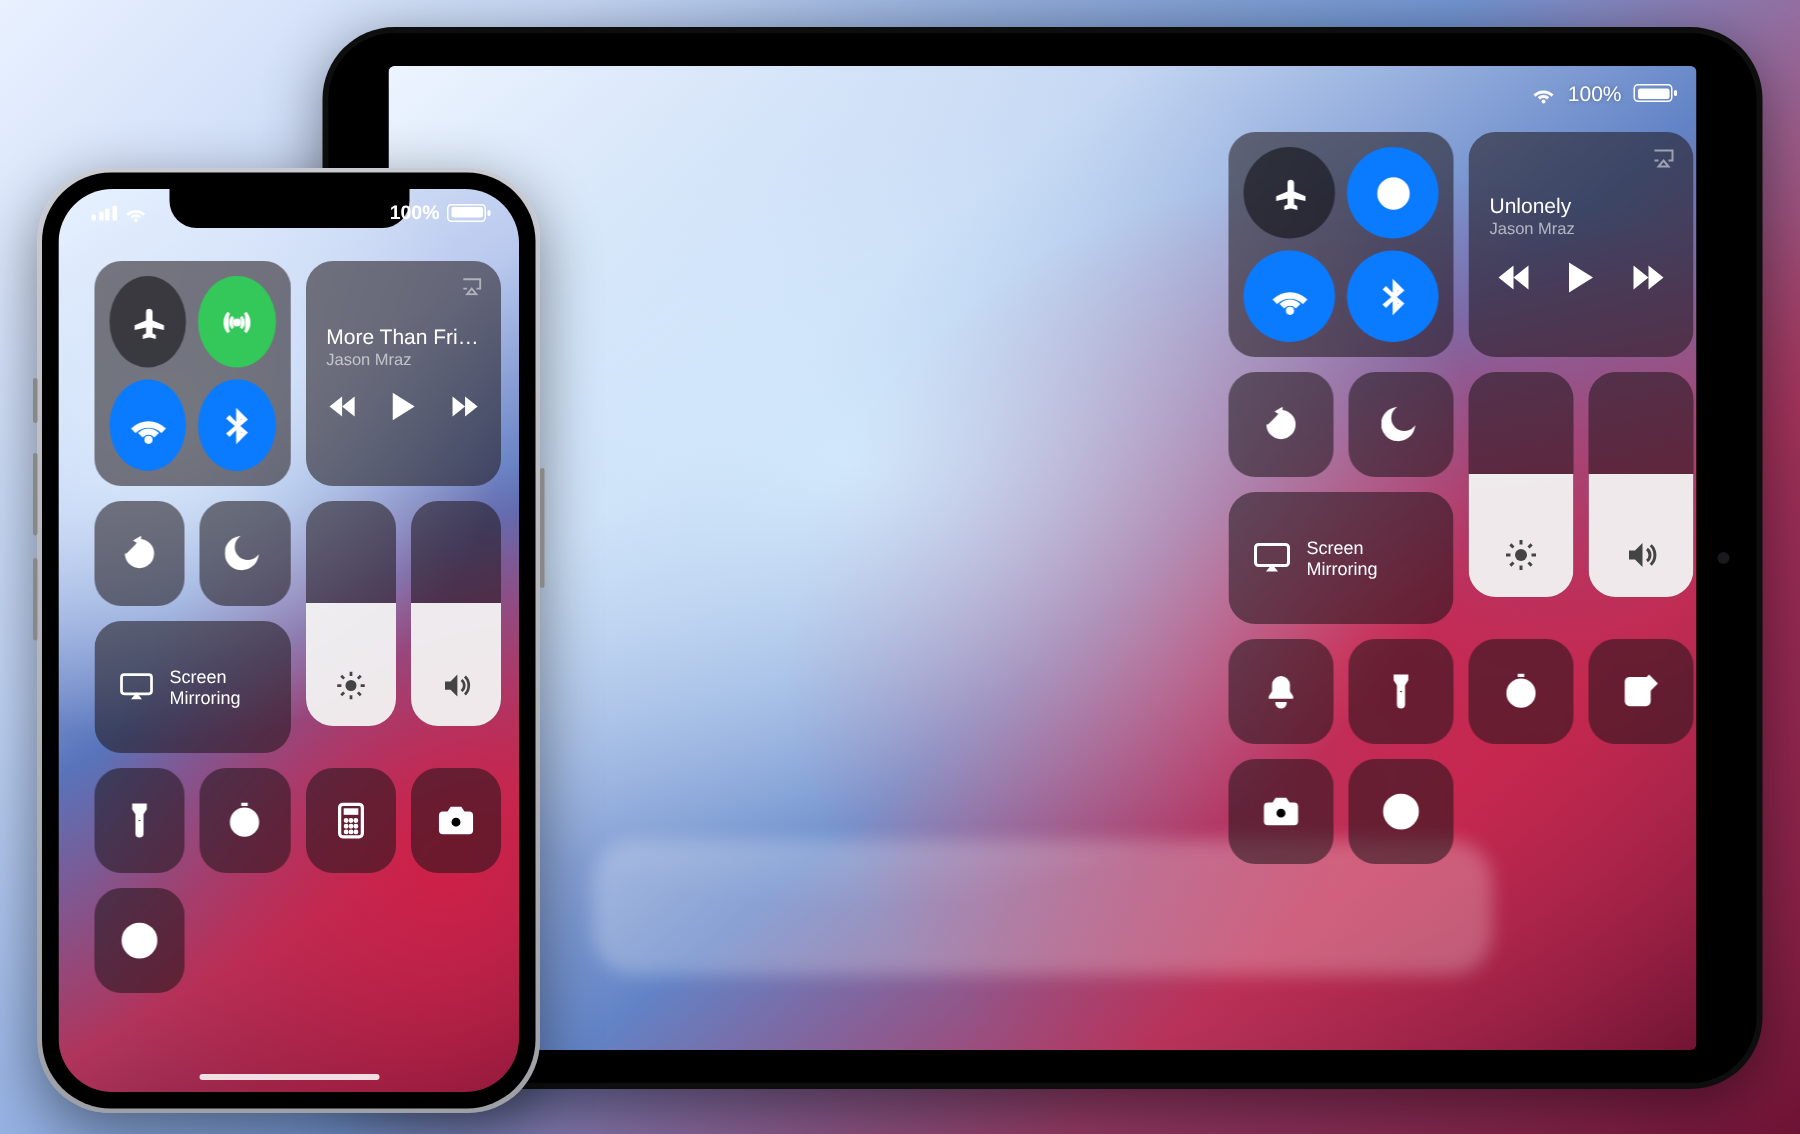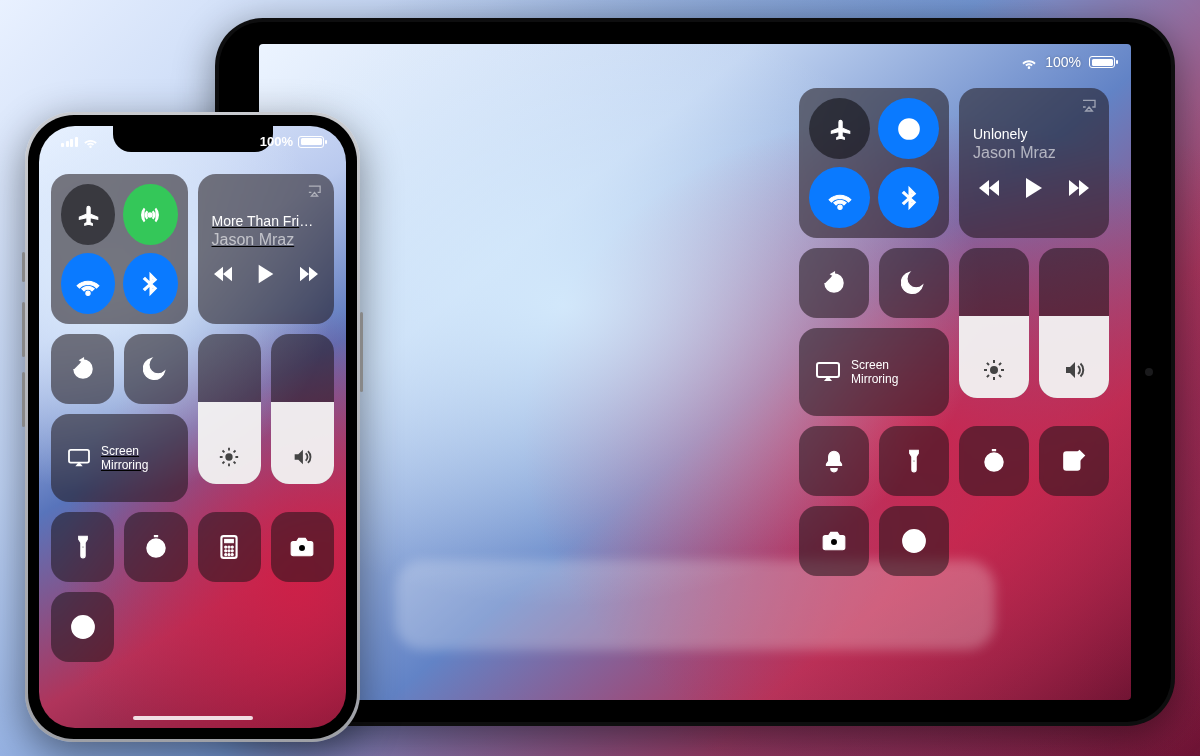--- a/index.html
+++ b/index.html
@@ -28,39 +28,39 @@
   .ipad-cam { position:absolute; right:22px; top:50%; transform:translateY(-50%); width:8px; height:8px; border-radius:50%; background:#1a1a1c; }
 
   .ipad-status { position:absolute; top:10px; right:16px; display:flex; align-items:center; gap:8px; color:#fff; font-size:14px; font-weight:500; text-shadow:0 0 3px rgba(0,0,0,.3);}
   .wifi-icon { width:16px; height:16px; }
   .battery { display:flex; align-items:center; }
   .battery-body { width:26px; height:12px; border:1.5px solid #fff; border-radius:3px; position:relative; }
   .battery-body::after { content:""; position:absolute; right:-4px; top:3px; width:2px; height:4px; background:#fff; border-radius:1px;}
   .battery-fill { position:absolute; inset:1.5px; background:#fff; border-radius:1.5px; }
 
   
-  .ipad-cc { position:absolute; top:44px; right:22px; width:310px; }
+  .ipad-cc { position:absolute; top:44px; right:2px; width:310px; }
   .cc-grid { display:grid; grid-template-columns:repeat(4,1fr); gap:10px; }
   .module { background:rgba(30,20,24,.55); backdrop-filter: blur(2px); border-radius:18px;
             display:flex; align-items:center; justify-content:center; position:relative; }
   .mod-2x2 { grid-column:span 2; grid-row:span 2; height:150px; }
   .mod-1 { height:70px; }
   .mod-2w { grid-column:span 2; height:88px; }
   .mod-1x2 { grid-row:span 2; height:150px; }
 
   .conn-grid { display:grid; grid-template-columns:1fr 1fr; grid-template-rows:1fr 1fr; gap:8px; padding:10px; width:100%; height:100%; }
   .circle-btn { border-radius:50%; display:flex; align-items:center; justify-content:center; }
   .c-dark { background:rgba(10,10,12,.55); }
   .c-green { background:#34c759; }
   .c-blue { background:#0a7aff; }
   .ic { width:26px; height:26px; stroke:#fff; fill:#fff; }
 
   .music { padding:12px 14px; flex-direction:column; align-items:flex-start; }
   .music .title { color:#fff; font-size:14px; font-weight:500; line-height:1.2; width:100%; white-space:nowrap; overflow:hidden; text-overflow:ellipsis;}
-  .music .artist { color:rgba(255,255,255,.6); font-size:16px; margin-top:2px; }
+  .music .artist { color:rgba(255,255,255,.6); font-size:11px; margin-top:2px; }
   .music-controls { margin-top:14px; display:flex; gap:22px; align-items:center; justify-content:center; width:100%;}
   .music .airplay-ic { position:absolute; top:10px; right:12px; opacity:.55; }
 
   .mirror { display:flex; flex-direction:row; gap:10px; padding:0 16px; align-items:center; justify-content:flex-start;}
   .mirror span.lbl { color:#fff; font-size:12px; line-height:1.2; }
 
   .slider { background:rgba(30,20,24,.55); border-radius:18px; position:relative; overflow:hidden; }
   .slider-fill { position:absolute; left:0; right:0; bottom:0; background:rgba(255,255,255,.9); }
   .slider-icon { position:absolute; bottom:16px; left:50%; transform:translateX(-50%); }
 
@@ -78,21 +78,21 @@
            background:#000; border-radius:0 0 18px 18px; z-index:5;}
   .iphone-side-btn { position:absolute; background:#888; border-radius:2px; }
 
   .iphone-status { position:absolute; top:8px; left:0; right:0; display:flex; justify-content:space-between;
                    color:#fff; font-size:13px; font-weight:600; padding:0 22px; z-index:6;}
   .iphone-status .left, .iphone-status .right { display:flex; align-items:center; gap:5px; }
   .bars { display:flex; gap:1.5px; align-items:flex-end; }
   .bars i { width:3px; background:#fff; border-radius:1px;}
   .bars i:nth-child(1){height:4px} .bars i:nth-child(2){height:6px} .bars i:nth-child(3){height:8px} .bars i:nth-child(4){height:10px}
 
-  .iphone-cc { position:absolute; top:48px; left:12px; right:12px;text-decoration:underline; }
+  .iphone-cc { position:absolute; top:48px; left:24px; right:12px; }
   .iphone-grid { display:grid; grid-template-columns:repeat(4,1fr); gap:10px; }
   .home-ind { position:absolute; bottom:8px; left:50%; transform:translateX(-50%); width:120px; height:4px; border-radius:3px; background:rgba(255,255,255,.85);}
 
   svg { display:block; }
 </style>
 </head>
 <body>
 
 <div class="blur-app" style="top:120px; left:520px; background:#34c759;"></div>
 <div class="blur-app" style="top:120px; left:640px; background:#ffd23b;"></div>

